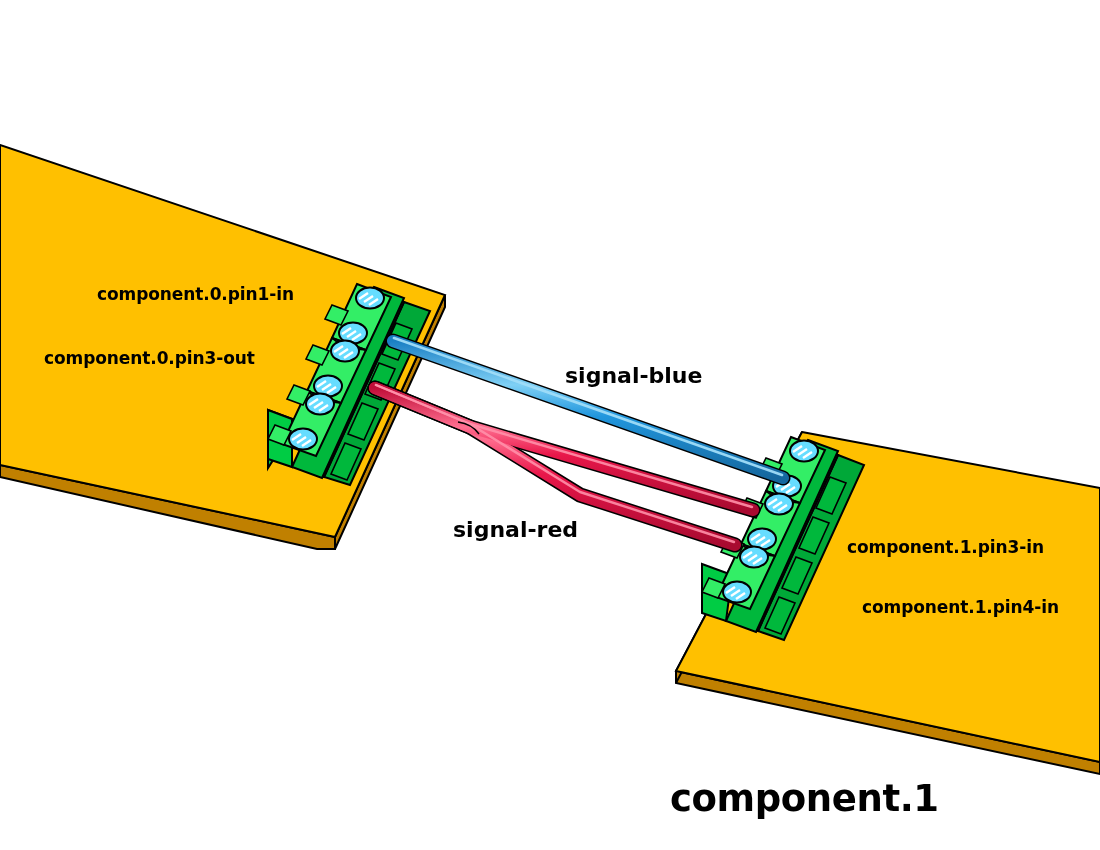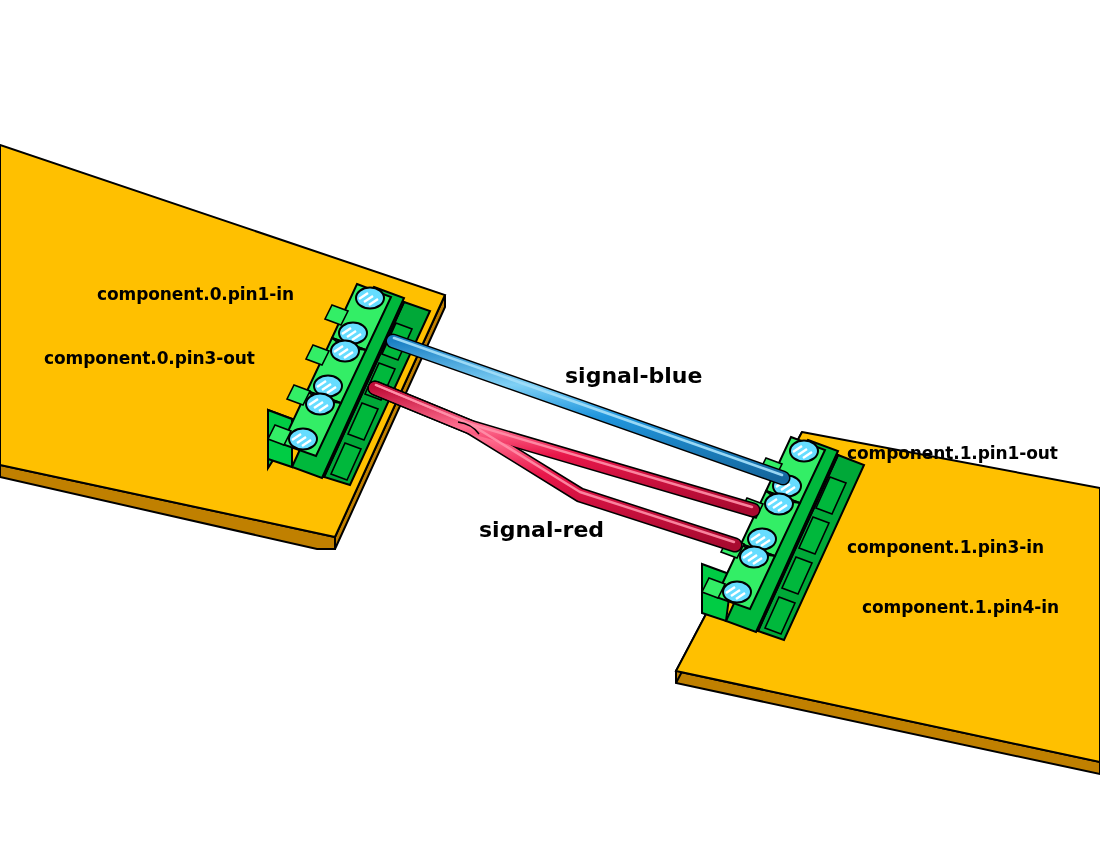--- a/index.html
+++ b/index.html
@@ -186,23 +186,23 @@
       <path d="M458,422 Q472,424 479,434" fill="none" stroke="#000" stroke-width="1.4"></path>
     </g>
   </svg>
 
   <div class="lbl pin-lbl" style="left:97px;top:284px;">component.0.pin1-in</div>
 
   <div class="lbl pin-lbl" style="left:44px;top:348px;">component.0.pin3-out</div>
 
   <div class="lbl sig-lbl" style="left:553px;top:363px;margin-left:12px;">signal-blue</div>
 
-  <div class="lbl sig-lbl" style="left:479px;top:517px;">signal-red</div>
-
-  <div class="lbl pin-lbl" style="left:847px;top:443px;">component.1.pin1-out</div>
+  <div class="lbl sig-lbl" style="left:453px;top:517px;">signal-red</div>
+
 
   <div class="lbl pin-lbl" style="left:847px;top:537px;">component.1.pin3-in</div>
 
   <div class="lbl pin-lbl" style="left:862px;top:561px;margin-top:36px;">component.1.pin4-in</div>
 
 
+  <div class="lbl title-lbl" style="left:670px;top:777px;">component.1</div>
 
 </div>
 
 </body></html>

